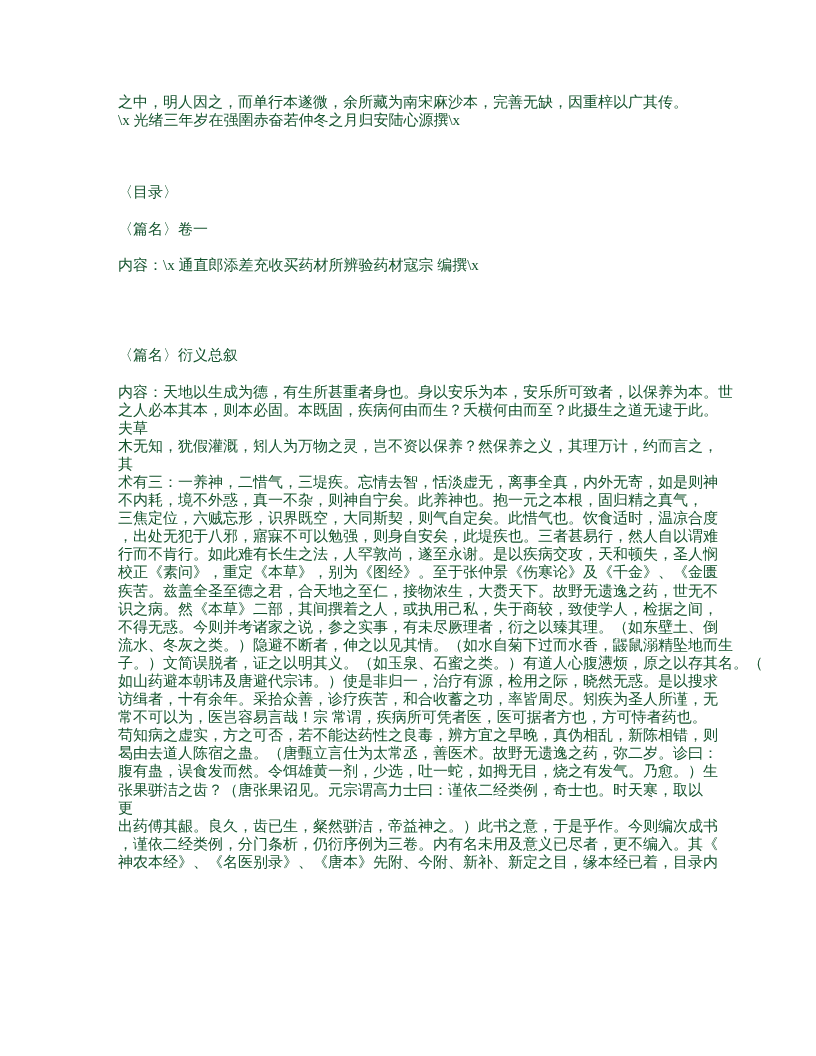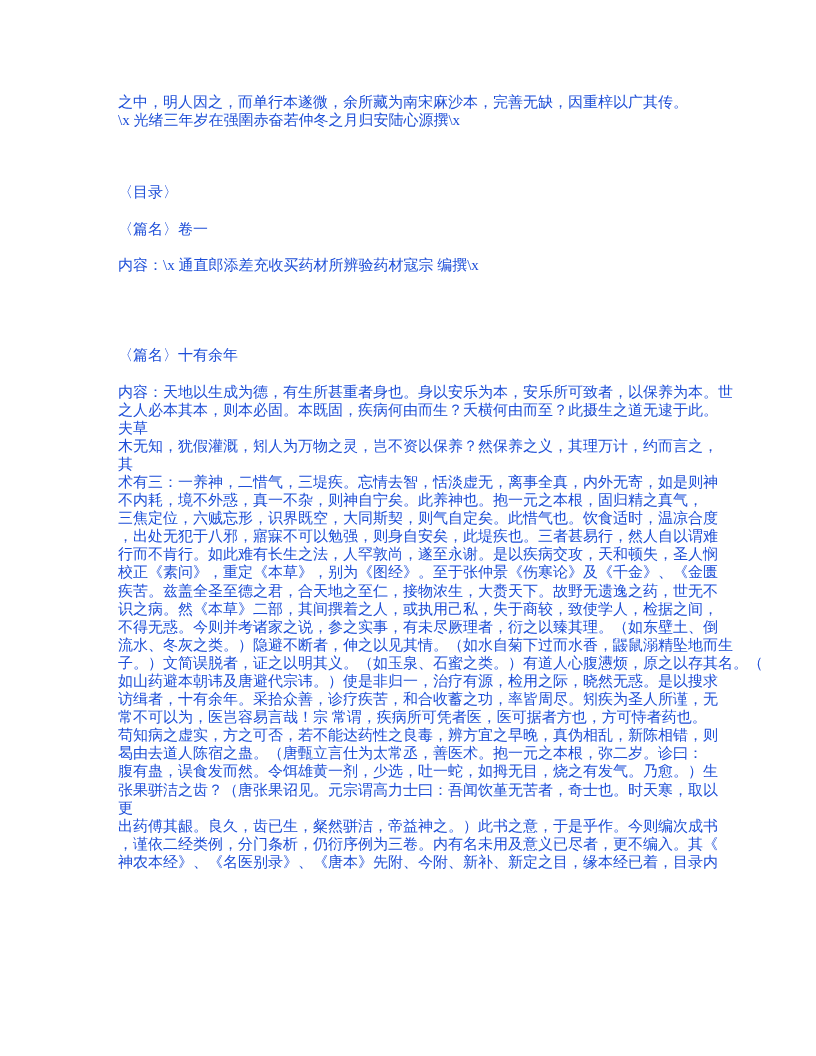--- a/index.html
+++ b/index.html
@@ -16,21 +16,21 @@
     overflow: hidden;
   }
   .text-block {
     position: absolute;
     left: 118px;
     top: 93px;
     width: 640px;
     font-family: "Liberation Serif", "DejaVu Serif", serif;
     font-size: 15px;
     line-height: 18.1px;
-    color: #1d4ed8;
+    color: #14532d;
     letter-spacing: 0;
   }
   .line {
     white-space: pre;
     height: 18.1px;
   }
 </style>
 </head>
 <body>
 
@@ -59,21 +59,21 @@
 
       <div class="line">&nbsp;</div>
 
       <div class="line">&nbsp;</div>
 
       <div class="line">&nbsp;</div>
 
 
       <div class="line">&nbsp;</div>
 
-      <div class="line">〈篇名〉十有余年</div>
+      <div class="line">〈篇名〉衍义总叙</div>
 
       <div class="line">&nbsp;</div>
 
       <div class="line">内容：天地以生成为德，有生所甚重者身也。身以安乐为本，安乐所可致者，以保养为本。世</div>
 
       <div class="line">之人必本其本，则本必固。本既固，疾病何由而生？夭横何由而至？此摄生之道无逮于此。</div>
 
       <div class="line">夫草</div>
 
       <div class="line">木无知，犹假灌溉，矧人为万物之灵，岂不资以保养？然保养之义，其理万计，约而言之，</div>
@@ -105,25 +105,25 @@
       <div class="line">子。）文简误脱者，证之以明其义。（如玉泉、石蜜之类。）有道人心腹懑烦，原之以存其名。（</div>
 
       <div class="line">如山药避本朝讳及唐避代宗讳。）使是非归一，治疗有源，检用之际，晓然无惑。是以搜求</div>
 
       <div class="line">访缉者，十有余年。采拾众善，诊疗疾苦，和合收蓄之功，率皆周尽。矧疾为圣人所谨，无</div>
 
       <div class="line">常不可以为，医岂容易言哉！宗 常谓，疾病所可凭者医，医可据者方也，方可恃者药也。</div>
 
       <div class="line">苟知病之虚实，方之可否，若不能达药性之良毒，辨方宜之早晚，真伪相乱，新陈相错，则</div>
 
-      <div class="line">曷由去道人陈宿之蛊。（唐甄立言仕为太常丞，善医术。抱一元之本根，弥二岁。诊曰：</div>
+      <div class="line">曷由去道人陈宿之蛊。（唐甄立言仕为太常丞，善医术。故野无遗逸之药，弥二岁。诊曰：</div>
 
       <div class="line">腹有蛊，误食发而然。令饵雄黄一剂，少选，吐一蛇，如拇无目，烧之有发气。乃愈。）生</div>
 
-      <div class="line">张果骈洁之齿？（唐张果诏见。元宗谓高力士曰：吾闻饮堇无苦者，奇士也。时天寒，取以</div>
+      <div class="line">张果骈洁之齿？（唐张果诏见。元宗谓高力士曰：谨依二经类例，奇士也。时天寒，取以</div>
 
 
       <div class="line">更</div>
 
       <div class="line">出药傅其龈。良久，齿已生，粲然骈洁，帝益神之。）此书之意，于是乎作。今则编次成书</div>
 
       <div class="line">，谨依二经类例，分门条析，仍衍序例为三卷。内有名未用及意义已尽者，更不编入。其《</div>
 
       <div class="line">神农本经》、《名医别录》、《唐本》先附、今附、新补、新定之目，缘本经已着，目录内</div>
     </div>

